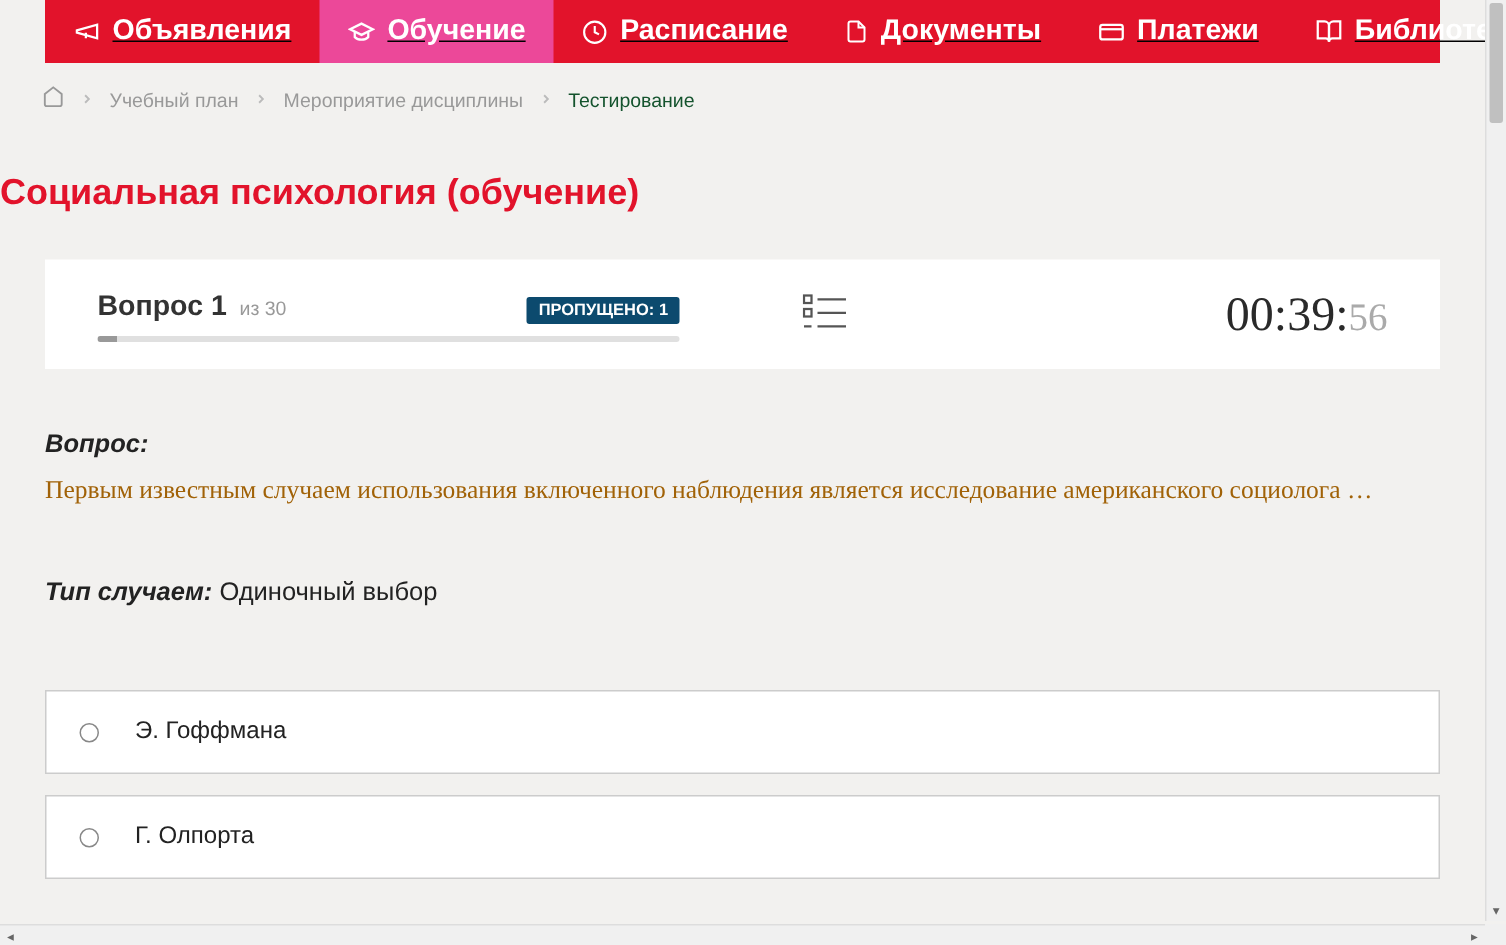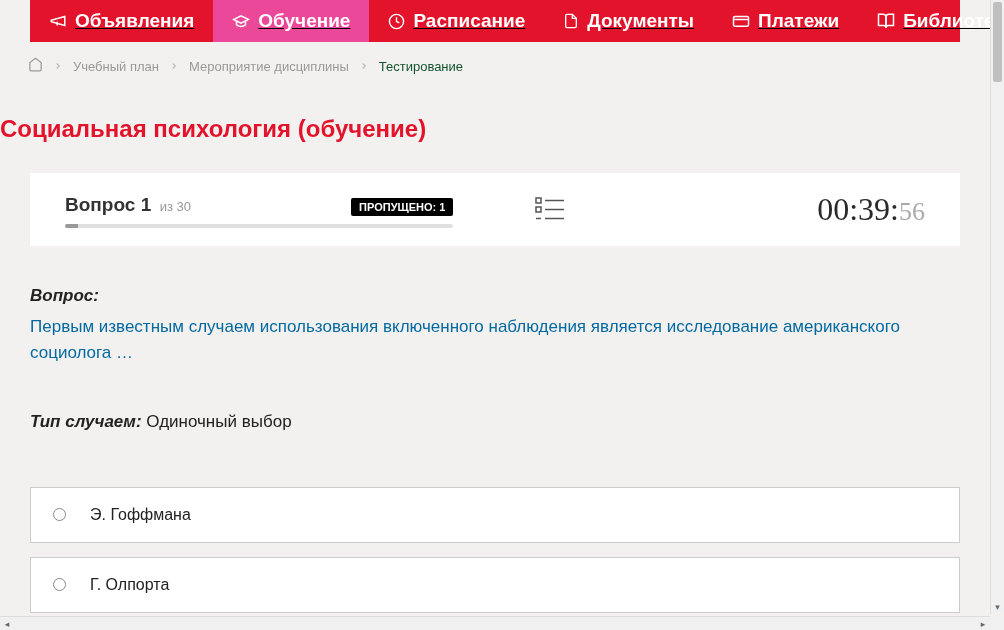--- a/index.html
+++ b/index.html
@@ -108,21 +108,21 @@
       color: #333;
     }
     
     .question-total {
       font-size: 13px;
       color: #999;
       margin-left: 4px;
     }
     
     .skipped-badge {
-      background: #000000;
+      background: #0c4a6e;
       color: #fff;
       font-size: 11px;
       font-weight: 600;
       padding: 3px 8px;
       border-radius: 2px;
     }
     
     .progress-bar {
       height: 4px;
       background: #e0e0e0;
@@ -163,23 +163,24 @@
     .question-label {
       font-weight: 700;
       font-style: italic;
       font-size: 17px;
       color: #222;
       margin-bottom: 8px;
     }
     
     .question-text {
       font-size: 17px;
-      color: #0369a1;
+      color: #a16207;
       line-height: 1.55;
       margin-bottom: 45px;
+      font-family: Liberation Serif, serif;
     }
     
     .answer-type-row {
       font-size: 17px;
       color: #222;
       margin-bottom: 55px;
     }
     
     .answer-type-label {
       font-weight: 700;

